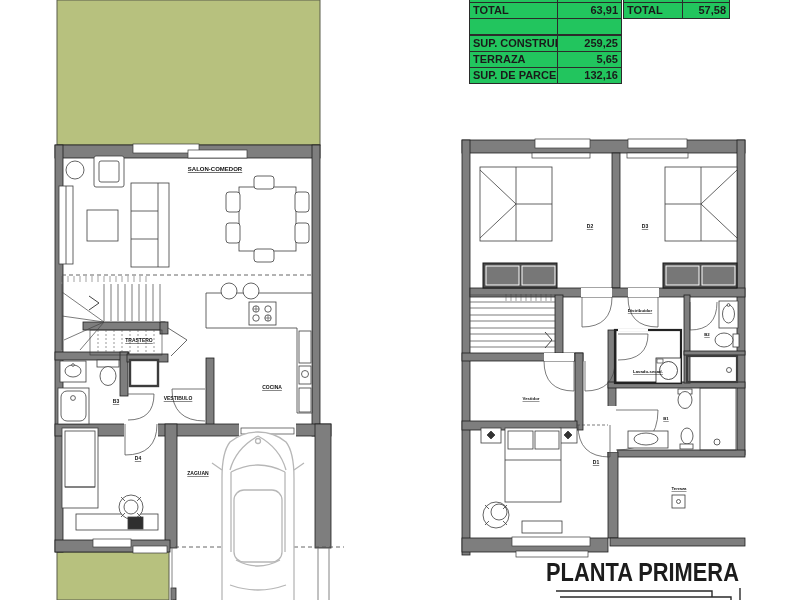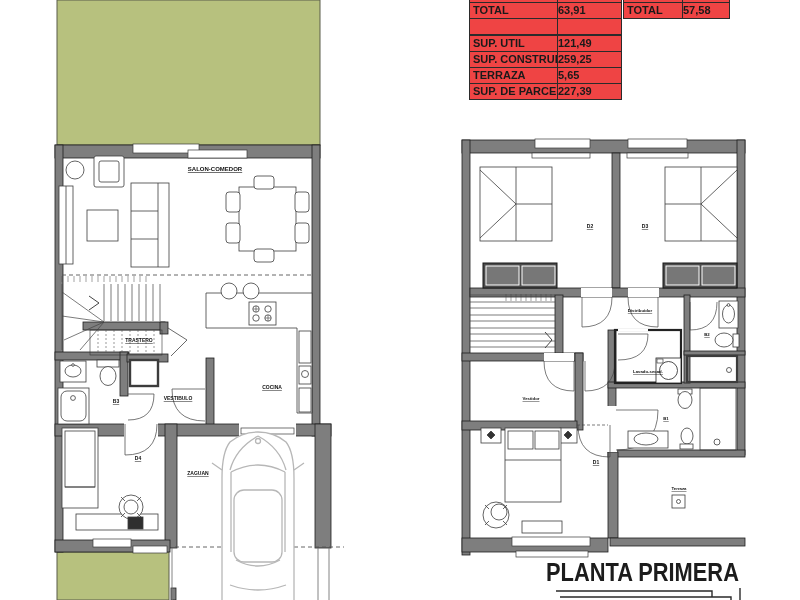--- a/index.html
+++ b/index.html
@@ -4,23 +4,23 @@
 <style>
   html,body{margin:0;padding:0;background:#fff;}
   .stage{position:relative;width:800px;height:600px;background:#fff;overflow:hidden;
          font-family:"Liberation Sans",sans-serif;}
   svg{position:absolute;left:0;top:0;}
   
   .tbl{position:absolute;top:0;color:#1a1a1a;font:bold 11px "Liberation Sans",sans-serif;}
   .tbl-left{left:469px;width:154px;}
   .tbl-right{left:623px;width:123px;}
   .trow{display:flex;margin-top:-1px;}
-  .tc{border:1px solid #2b2b2b;box-sizing:border-box;height:17px;line-height:15px;background:#ef4444;}
+  .tc{border:1px solid #2b2b2b;box-sizing:border-box;height:17px;line-height:15px;background:#22c55e;}
   .trow.sliver .tc{height:4px;border-top:none;}
-  .tc.v{margin-left:-1px;padding-right:3px;}
+  .tc.v{margin-left:-1px;text-align:right;padding-right:3px;}
   .tc.l{padding-left:3px;white-space:nowrap;overflow:hidden;}
   .tbl-left .tc.l{width:89px;} .tbl-left .tc.v{width:65px;}
   .tbl-right .tc.l{width:60px;} .tbl-right .tc.v{width:48px;}
   .gap{height:1px;}
   
   .plan-title{position:absolute;left:546px;top:557px;color:#1c1c1c;
     font:bold 26px "Liberation Sans",sans-serif;letter-spacing:0px;
     transform:scaleX(0.84);transform-origin:left top;white-space:nowrap;}
   
   .rl{font:bold 6px "Liberation Sans",sans-serif;fill:#111;text-anchor:middle;text-decoration:underline;}
@@ -310,34 +310,30 @@
   <div class="trow">
     <div class="tc l">TOTAL</div>
     <div class="tc v">63,91</div>
   </div>
   <div class="trow">
         <div class="tc l"></div>
         <div class="tc v"></div>
       </div>
   <div class="gap"></div>
   <div class="trow">
-    <div class="tc l">SUP. UTIL</div>
-    <div class="tc v">121,49</div>
-  </div>
-  <div class="trow">
     <div class="tc l">SUP. CONSTRUIDA</div>
     <div class="tc v">259,25</div>
   </div>
   <div class="trow">
     <div class="tc l">TERRAZA</div>
     <div class="tc v">5,65</div>
   </div>
   <div class="trow">
     <div class="tc l">SUP. DE PARCELA</div>
-    <div class="tc v">227,39</div>
+    <div class="tc v">132,16</div>
   </div>
 </div>
 
 <div class="tbl tbl-right">
   <div class="trow sliver">
         <div class="tc l"></div>
         <div class="tc v"></div>
       </div>
   <div class="trow">
     <div class="tc l">TOTAL</div>

